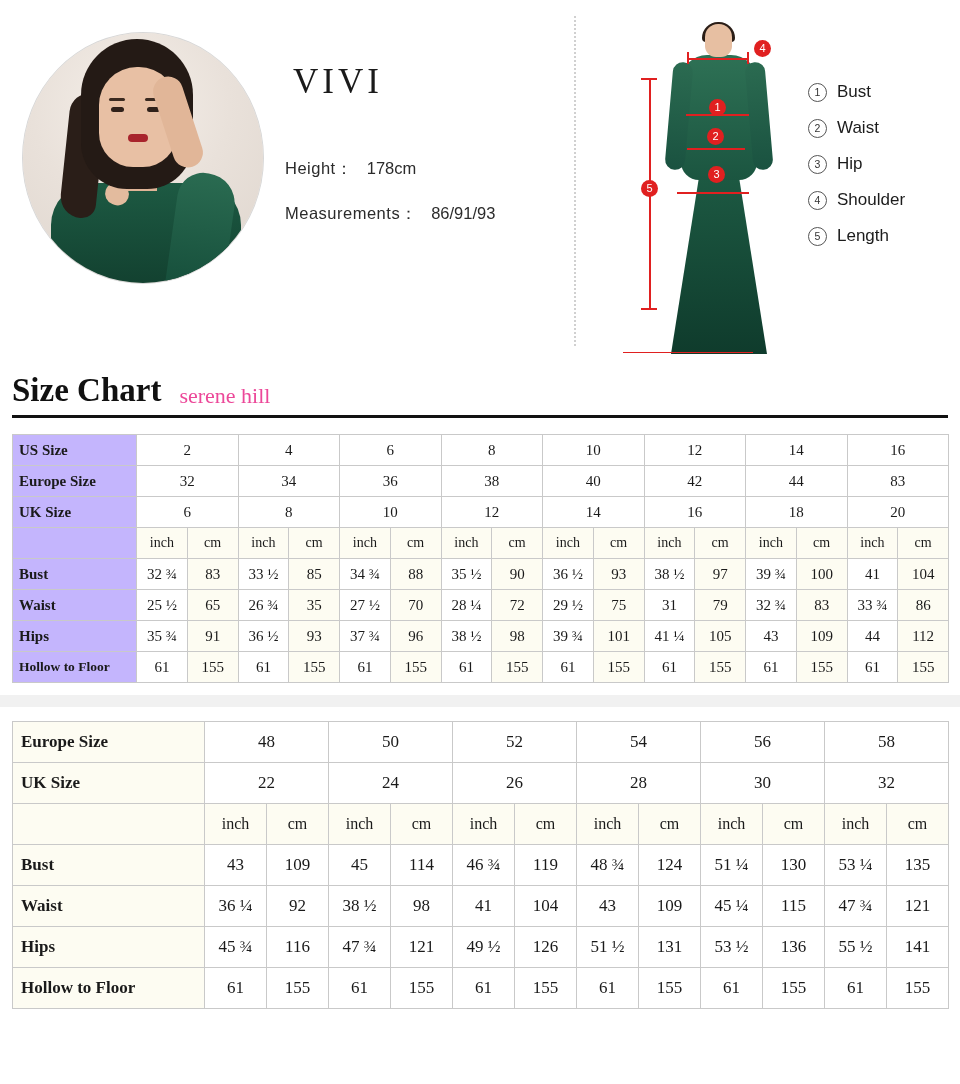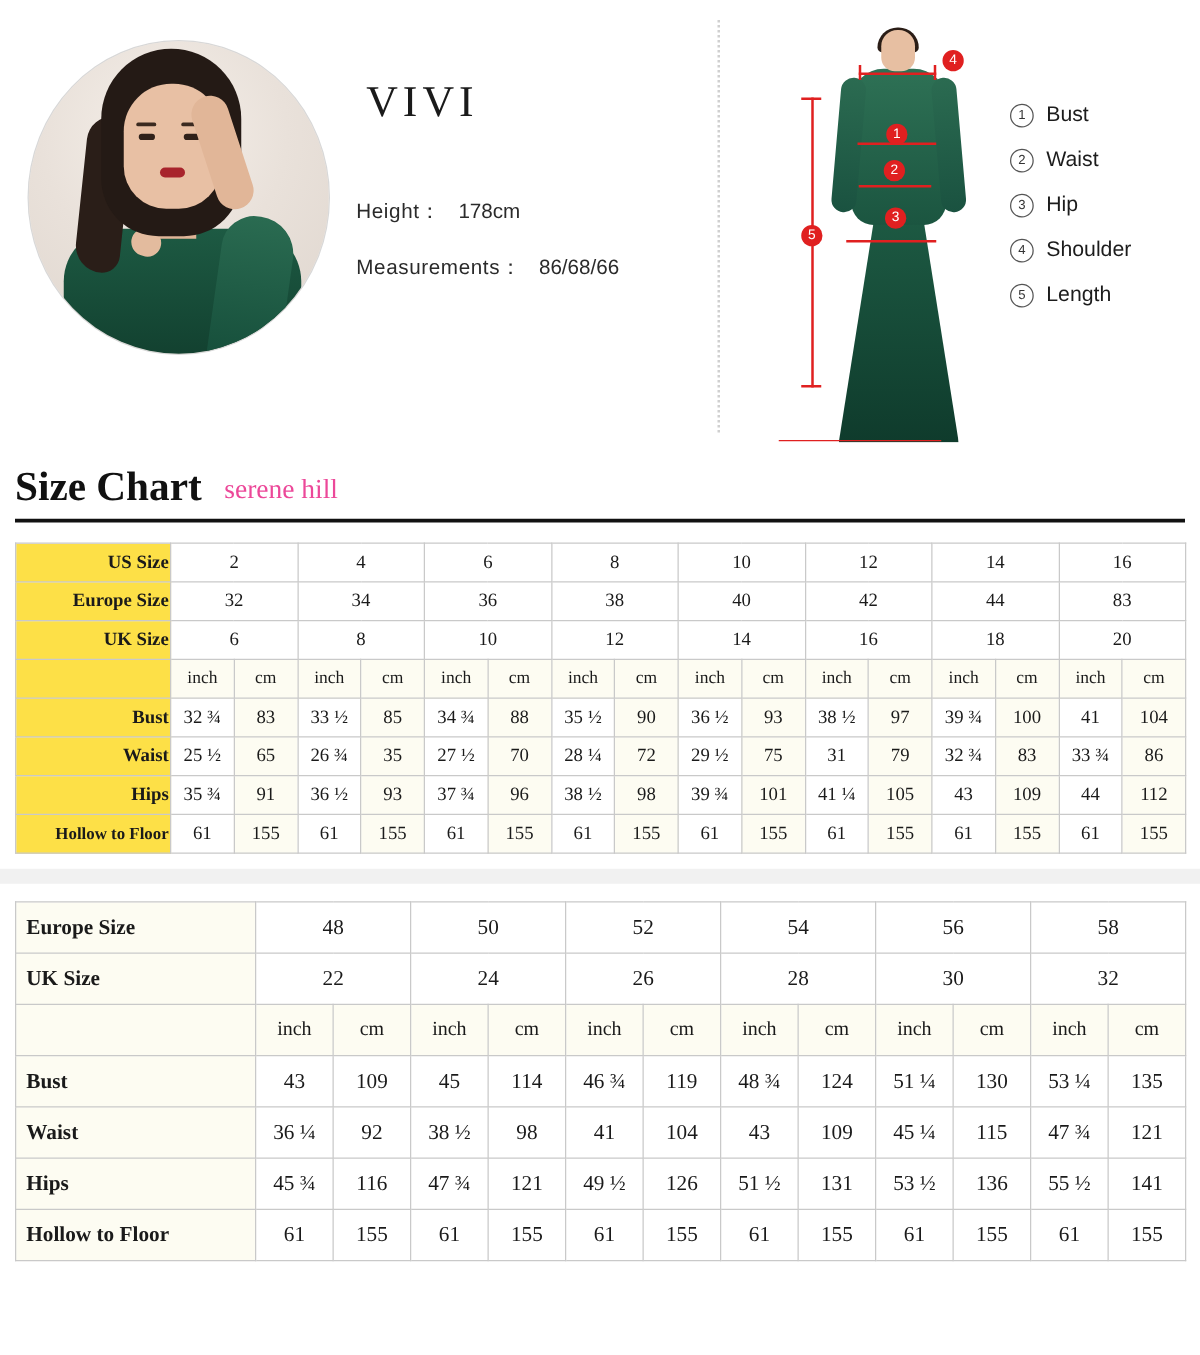--- a/index.html
+++ b/index.html
@@ -251,21 +251,21 @@
     text-align: center;
     margin-right: 10px;
     color: #333;
     flex: 0 0 auto;
   }
 
   
   .chart-header {
     margin: 12px 0 0 12px;
     display: flex;
-    align-items: center;
+    align-items: flex-end;
   }
   .chart-title {
     font-family: "Liberation Serif", serif;
     font-size: 33px;
     font-weight: bold;
     color: #111;
   }
   .chart-sub {
     font-family: "Liberation Serif", serif;
     font-size: 22px;
@@ -290,25 +290,25 @@
   }
   .t1 td, .t1 th {
     border: 1px solid #c9c9c9;
     text-align: center;
     font-size: 15px;
     height: 30px;
     color: #1a1a1a;
     padding: 0 1px;
   }
   .t1 .rowlabel {
-    text-align: right;
+    text-align: left;
     padding-left: 6px;
     font-weight: bold;
     font-size: 15px;
-    background: #fde047;
+    background: #c4b5fd;
   }
   .t1 .unit-cell { background: #fdfcf2; font-size: 14px; }
   .t1 .shade { background: #fdfcf2; }
   .t1 .white { background: #ffffff; }
 
   .divider-band {
     height: 12px;
     background: #f1f1f1;
     margin: 12px 0 0 0;
   }
@@ -358,21 +358,21 @@
       <div class="ph-arm"></div>
     </div>
   </div>
 
   <div class="info-col">
     <div class="brand-name">VIVI</div>
     <div class="spec-line">
       <span class="lbl">Height：</span><span class="val">178cm</span>
     </div>
     <div class="spec-line">
-      <span class="lbl">Measurements：</span><span class="val">86/68/66</span>
+      <span class="lbl">Measurements：</span><span class="val">86/91/93</span>
     </div>
   </div>
 
   <div class="dot-divider"></div>
 
   <div class="figure-col">
     <div class="fig-dress">
       <div class="fd-skirt"></div>
       <div class="fd-body"></div>
       <div class="fd-armL"></div>

